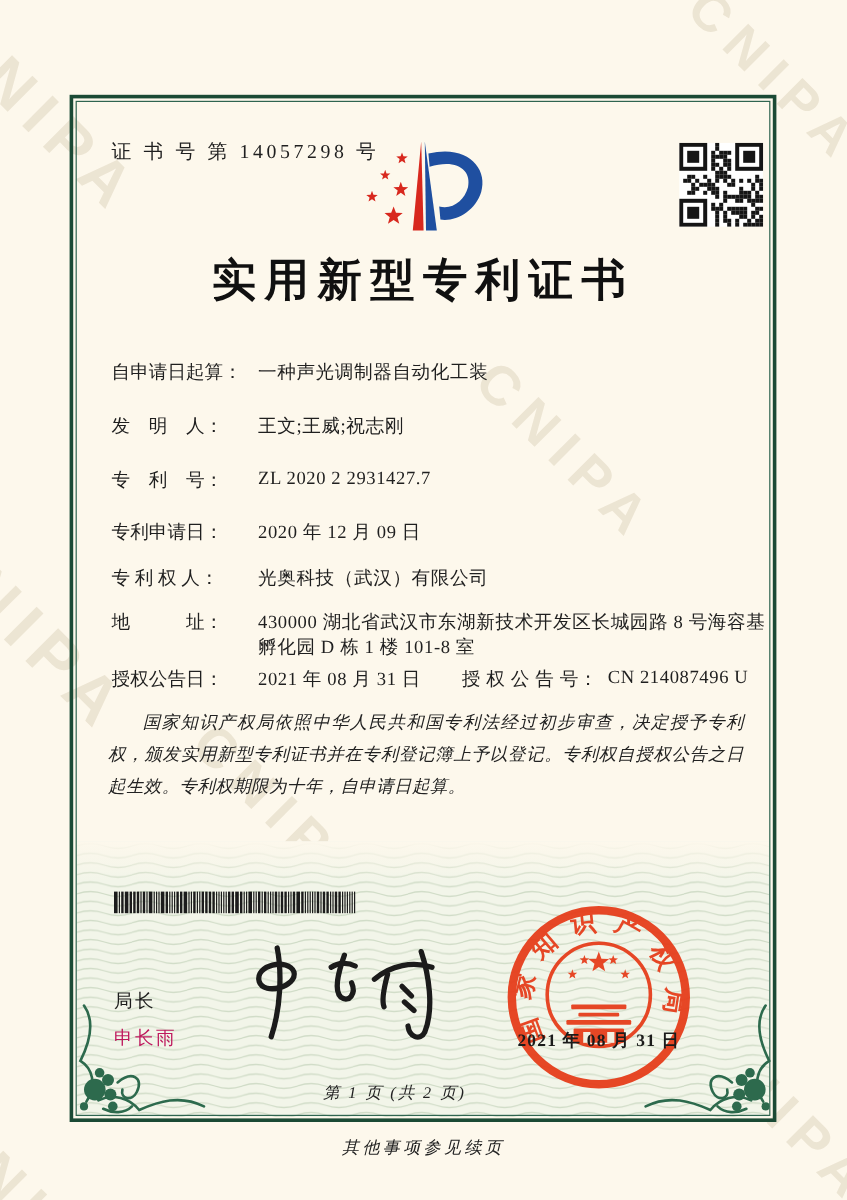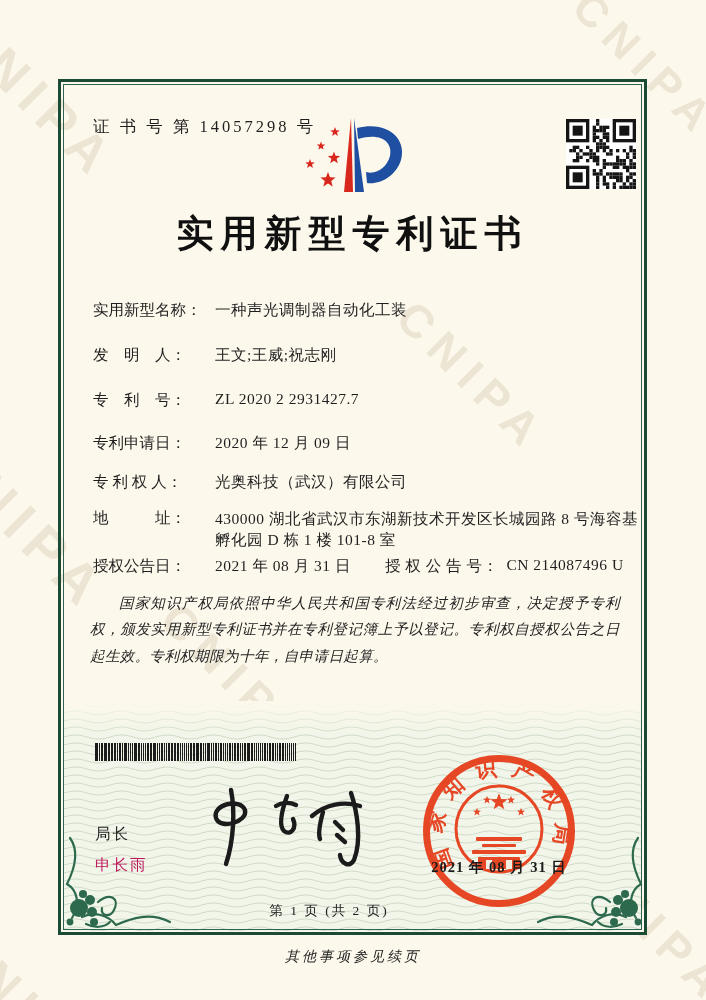--- a/index.html
+++ b/index.html
@@ -69,21 +69,21 @@
   .seal{position:absolute;left:420px;top:752px;z-index:3;}
   .seal-date{
     position:absolute;left:416px;top:858px;width:166px;z-index:4;
     text-align:center;font-size:14.5px;color:#1b1b1b;letter-spacing:1px;font-weight:700;
   }
   .corner{position:absolute;z-index:2;pointer-events:none;}
   .corner.left{left:62px;top:836px;}
   .corner.right{left:534px;top:836px;transform:scaleX(-1);}
   .footer-page{
     position:absolute;left:58px;top:902px;width:542px;z-index:3;
-    text-align:center;font-size:13.5px;color:#222;letter-spacing:2px;
+    text-align:center;font-size:13.5px;font-style:italic;color:#222;letter-spacing:2px;
   }
   .continuation{
     position:absolute;left:0;top:948px;width:706px;z-index:3;
     text-align:center;font-size:14px;font-style:italic;color:#222;letter-spacing:3px;
   }
 </style>
 </head>
 <body>
 
 <div id="wm-layer">
@@ -302,21 +302,21 @@
       <rect x="56.67" y="66.67" width="3.33" height="3.33"></rect>
       <rect x="60.00" y="66.67" width="3.33" height="3.33"></rect>
       <rect x="63.33" y="66.67" width="3.33" height="3.33"></rect>
       <rect x="66.67" y="66.67" width="3.33" height="3.33"></rect>
     </g>
 </svg>
 
 <div class="title">实用新型专利证书</div>
 
 <div class="row" style="top:300px">
-  <span class="flabel">实用新型名称：</span><span class="fvalue">一种声光调制器自动化工装</span>
+  <span class="flabel">自申请日起算：</span><span class="fvalue">一种声光调制器自动化工装</span>
 </div>
 <div class="row" style="top:345px">
   <span class="flabel">发　明　人：</span><span class="fvalue">王文;王威;祝志刚</span>
 </div>
 <div class="row" style="top:390px">
   <span class="flabel">专　利　号：</span><span class="fvalue">ZL 2020 2 2931427.7</span>
 </div>
 <div class="row" style="top:433px">
   <span class="flabel">专利申请日：</span><span class="fvalue">2020 年 12 月 09 日</span>
 </div>

